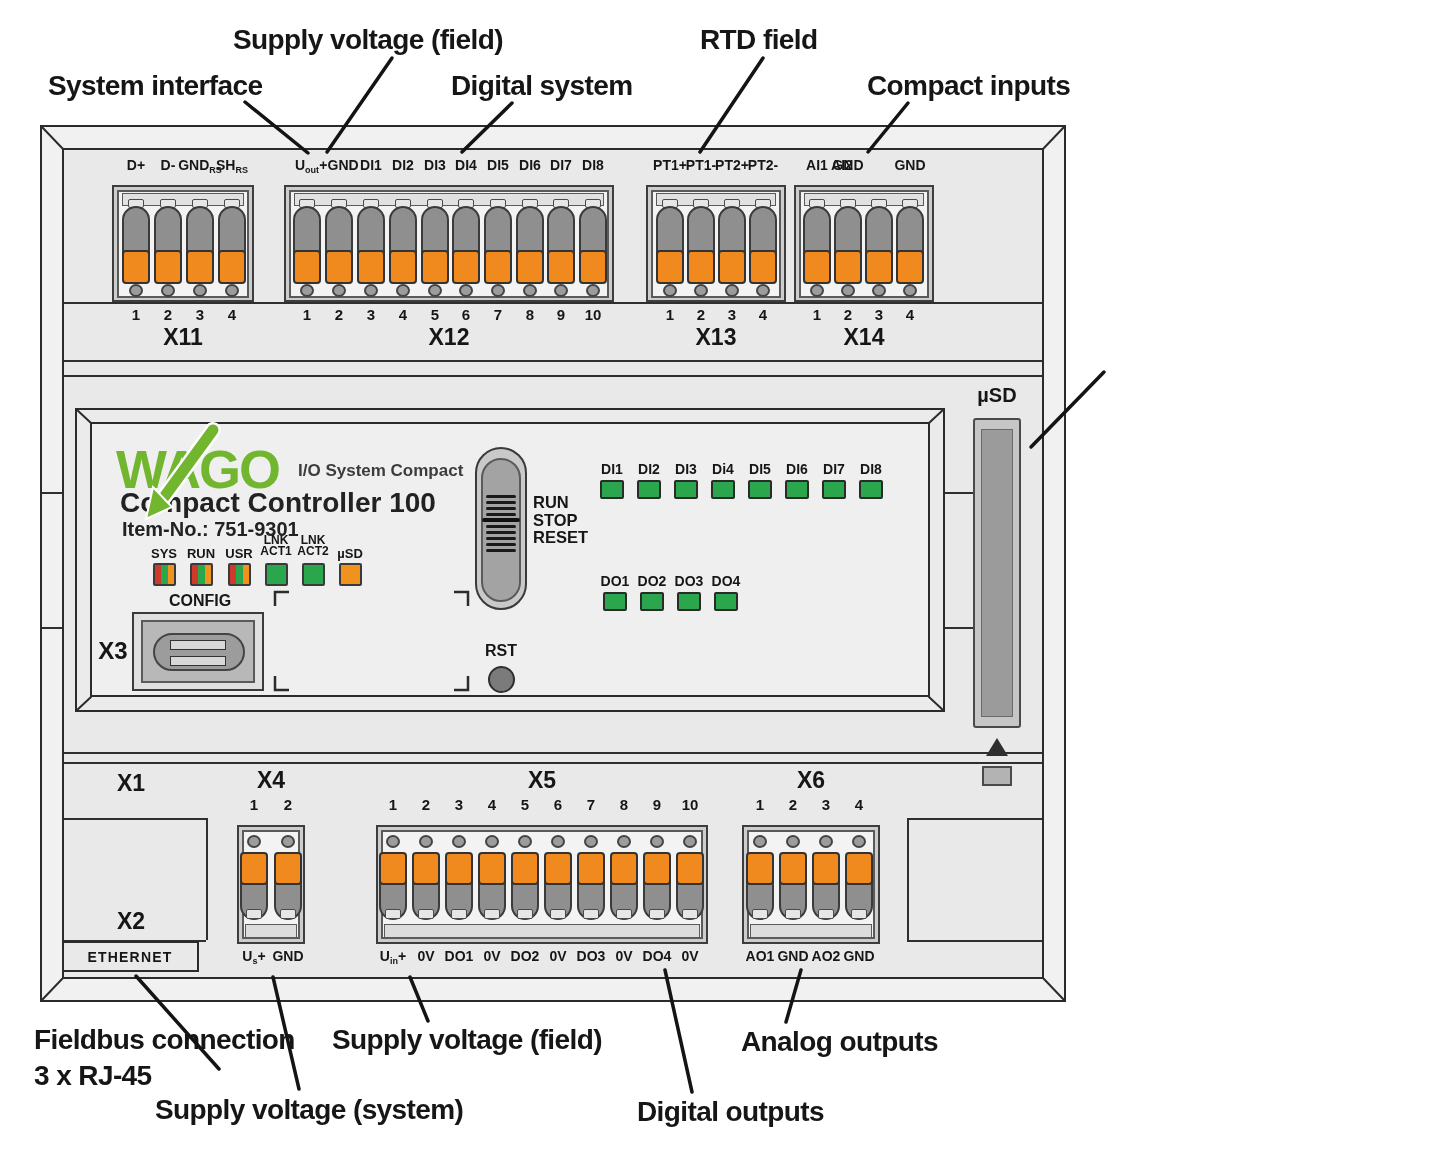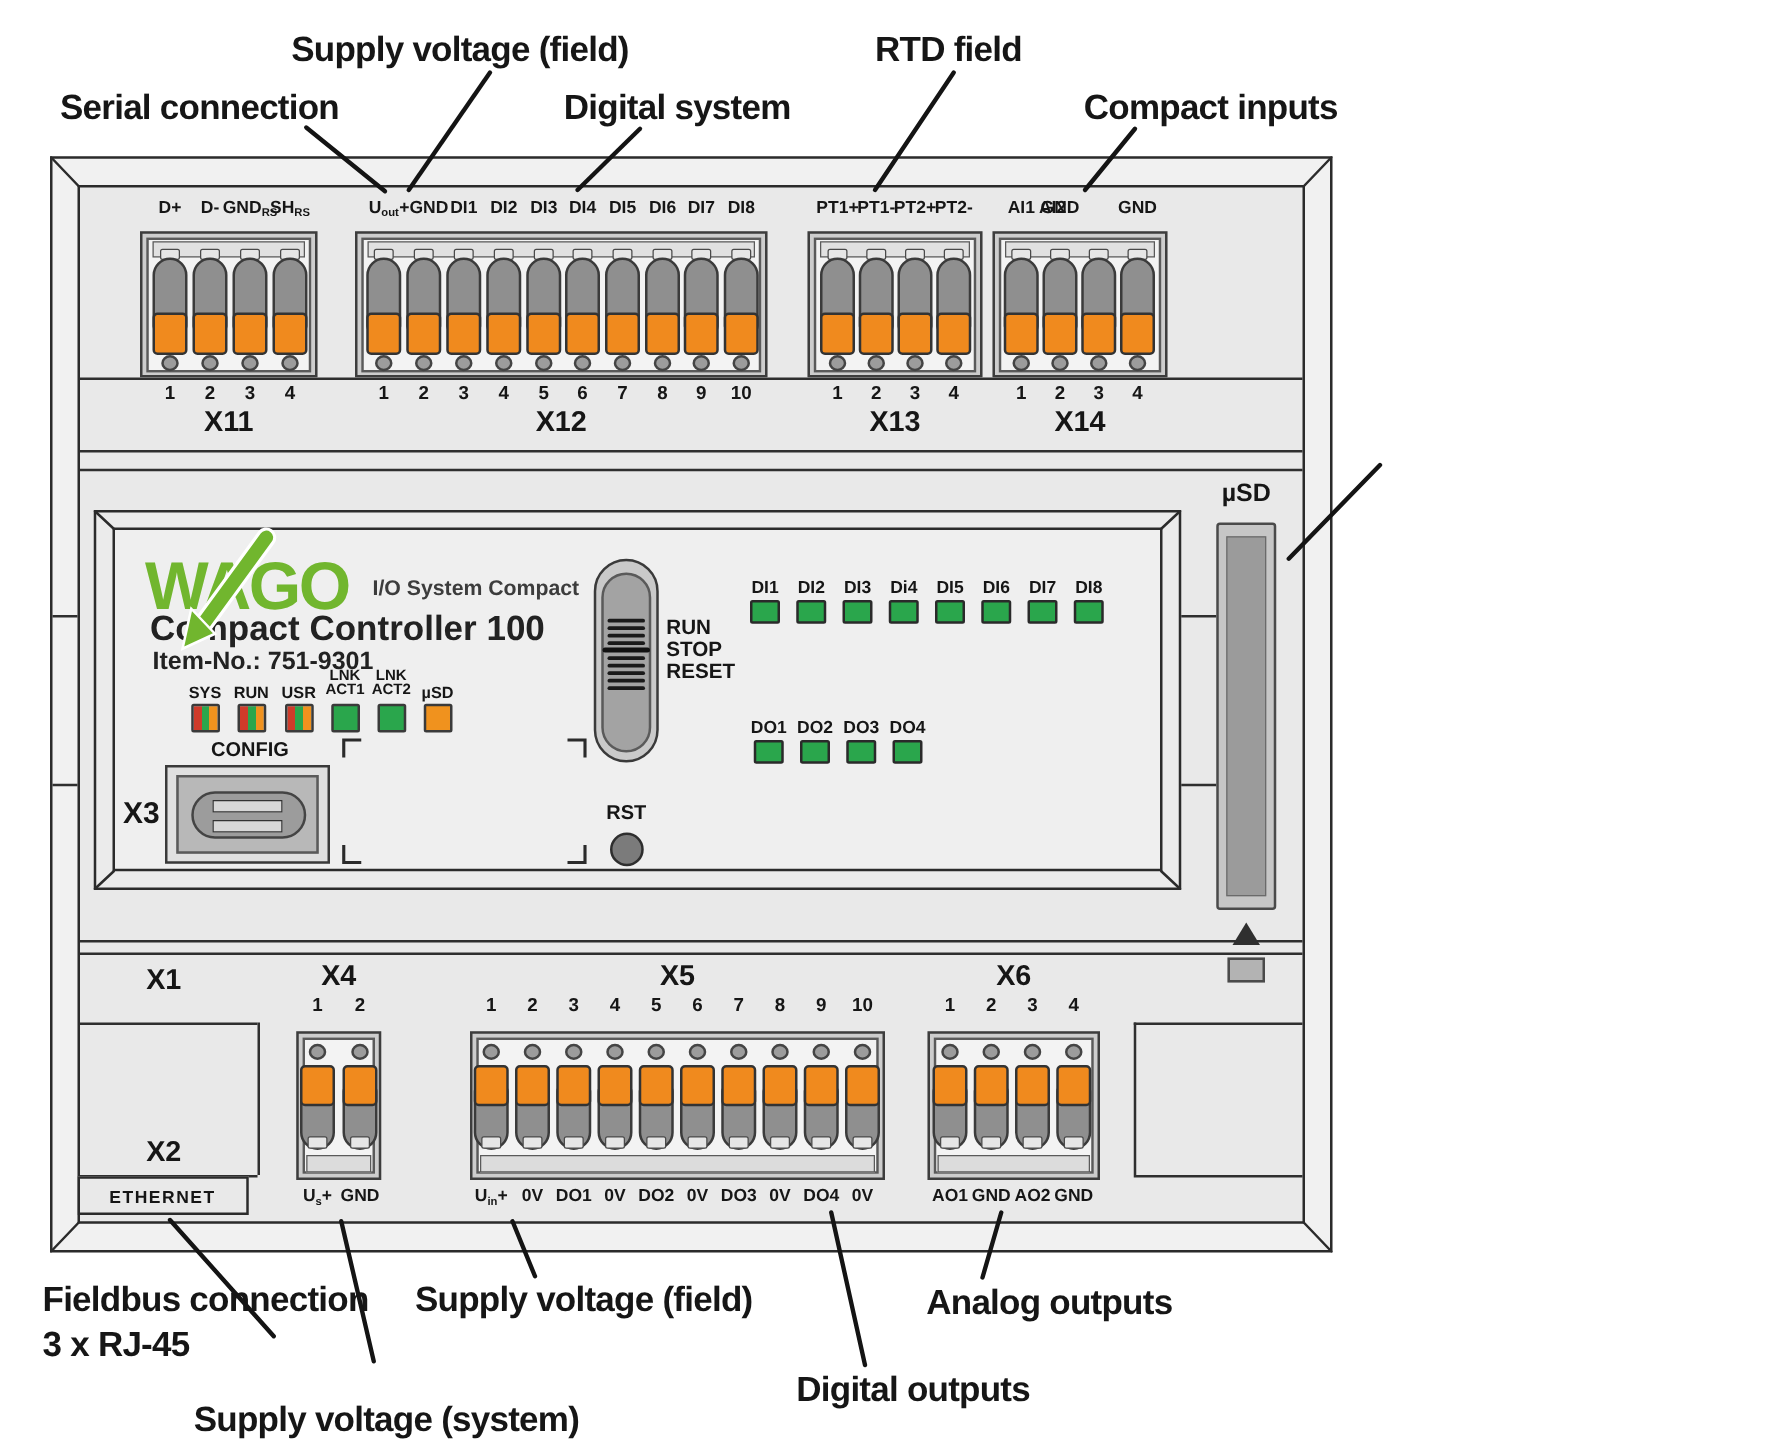--- a/index.html
+++ b/index.html
@@ -369,28 +369,28 @@
     <div class="lbl dilbl" style="left:689px;top:573px;">DO3</div>
     <div class="abs" style="left:677px;top:592px;width:24px;height:19px;background:#2aa64c;border:2px solid #2a2a2a;border-radius:2px;"></div>
     <div class="lbl dilbl" style="left:726px;top:573px;">DO4</div>
     <div class="abs" style="left:714px;top:592px;width:24px;height:19px;background:#2aa64c;border:2px solid #2a2a2a;border-radius:2px;"></div>
     <div class="lbl " style="left:997px;top:384px;font-size:20px;transform:translateX(-50%);">µSD</div>
     <div class="abs" style="left:973px;top:418px;width:48px;height:310px;background:#c6c6c6;border:2px solid #4a4a4a;border-radius:3px;"></div>
     <div class="abs" style="left:981px;top:429px;width:32px;height:288px;background:#9b9b9b;border:1.5px solid #6a6a6a;"></div>
     <div class="abs" style="left:986px;top:738px;width:0px;height:0px;border-left:11px solid transparent;border-right:11px solid transparent;border-bottom:18px solid #2f2f2f;"></div>
     <div class="abs" style="left:982px;top:766px;width:30px;height:20px;background:#b3b3b3;border:2px solid #4a4a4a;"></div>
     <div class="lbl ann" style="left:233px;top:24px;">Supply voltage (field)</div>
-    <div class="lbl ann" style="left:48px;top:70px;">Serial connection</div>
+    <div class="lbl ann" style="left:48px;top:70px;">System interface</div>
     <div class="lbl ann" style="left:451px;top:70px;">Digital system</div>
     <div class="lbl ann" style="left:700px;top:24px;">RTD field</div>
     <div class="lbl ann" style="left:867px;top:70px;">Compact inputs</div>
     <div class="lbl ann" style="left:34px;top:1024px;">Fieldbus connection</div>
     <div class="lbl ann" style="left:34px;top:1060px;">3 x RJ-45</div>
     <div class="lbl ann" style="left:332px;top:1024px;">Supply voltage (field)</div>
-    <div class="lbl ann" style="left:155px;top:1120px;">Supply voltage (system)</div>
+    <div class="lbl ann" style="left:155px;top:1094px;">Supply voltage (system)</div>
     <div class="lbl ann" style="left:637px;top:1096px;">Digital outputs</div>
     <div class="lbl ann" style="left:741px;top:1026px;">Analog outputs</div>
     <svg width="1429" height="1157">
       <line x1="41" y1="126" x2="63" y2="149" stroke="#2b2b2b" stroke-width="2" stroke-linecap="round"></line>
       <line x1="1065" y1="126" x2="1043" y2="149" stroke="#2b2b2b" stroke-width="2" stroke-linecap="round"></line>
       <line x1="41" y1="1001" x2="63" y2="978" stroke="#2b2b2b" stroke-width="2" stroke-linecap="round"></line>
       <line x1="1065" y1="1001" x2="1043" y2="978" stroke="#2b2b2b" stroke-width="2" stroke-linecap="round"></line>
       <line x1="76" y1="409" x2="91" y2="423" stroke="#2b2b2b" stroke-width="2" stroke-linecap="round"></line>
       <line x1="944" y1="409" x2="929" y2="423" stroke="#2b2b2b" stroke-width="2" stroke-linecap="round"></line>
       <line x1="76" y1="711" x2="91" y2="697" stroke="#2b2b2b" stroke-width="2" stroke-linecap="round"></line>

